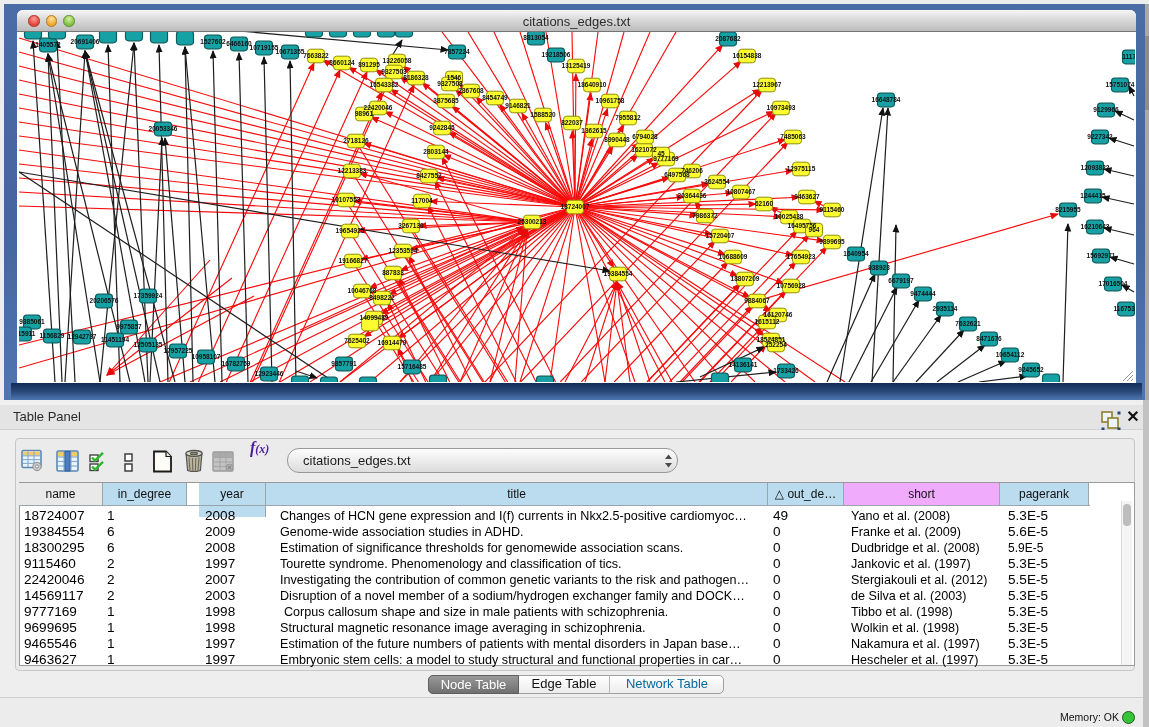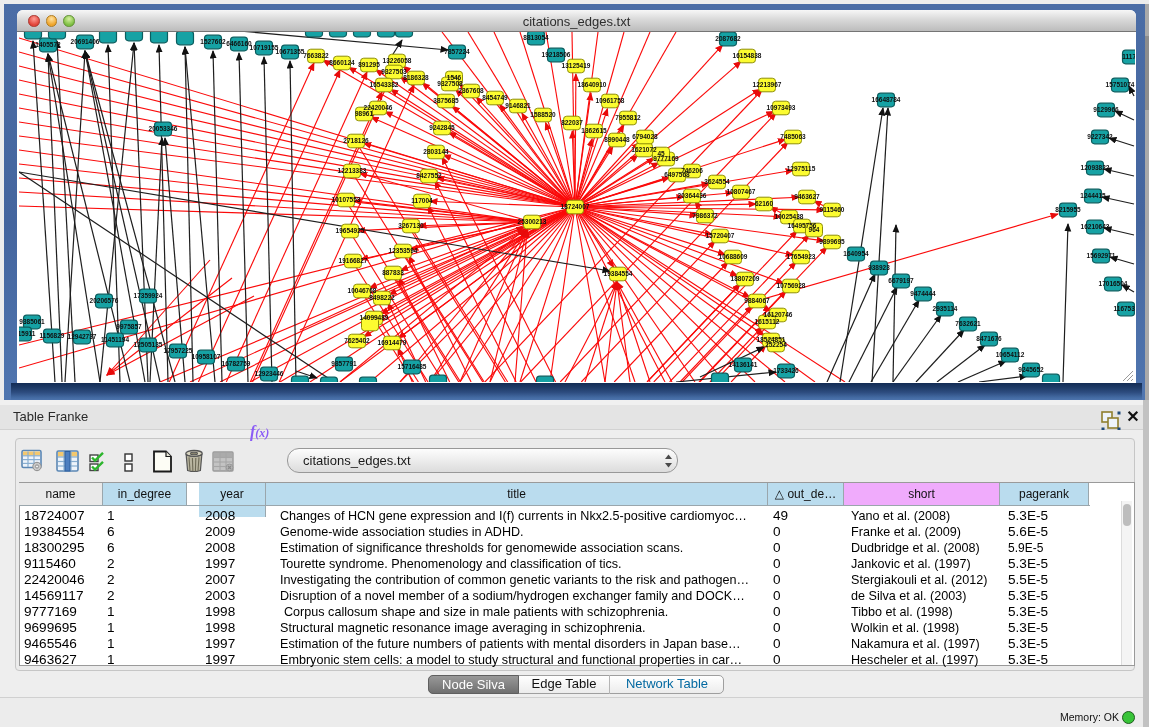--- a/index.html
+++ b/index.html
@@ -517,21 +517,21 @@
         <line x1="1127" y1="381" x2="1133" y2="375"></line>
         <line x1="1131" y1="381" x2="1133" y2="379"></line>
       </g>
     </svg>
   </div>
 <div class="abs" style="left:1145px;top:4px;width:4px;height:396px;background:#a9a9a9"></div>
 <div class="abs" style="left:1145px;top:36px;width:4px;height:74px;background:#8d8d8d"></div>
 <div class="abs" style="left:568px;top:400px;width:11px;height:4px;background:#cfcfcf;border:1px solid #aaa;border-radius:2px;box-sizing:border-box"></div>
 <div class="abs" style="left:0;top:400px;width:1149px;height:5px;background:#f0f0f0"></div>
 <div class="abs" style="left:0;top:405px;width:1149px;height:24px;background:#e4e4e4;border-bottom:1px solid #d2d2d2"></div>
-<div class="abs" style="left:13px;top:405px;height:24px;font-size:13px;line-height:24px;color:#2a2a2a">Table Franke</div>
+<div class="abs" style="left:13px;top:405px;height:24px;font-size:13px;line-height:24px;color:#2a2a2a">Table Panel</div>
 <div class="abs" style="left:1099px;top:410px"><svg width="24" height="22" viewBox="0 0 24 22">
       <rect x="3" y="2" width="10" height="10" fill="#eef4fb" stroke="#8f7f2e" stroke-width="1.6"></rect>
       <rect x="9" y="8" width="10" height="10" fill="#eef4fb" stroke="#8f7f2e" stroke-width="1.6"></rect>
       <rect x="18.5" y="1.5" width="3" height="3" fill="#1d4878"></rect>
       <rect x="2.5" y="17.5" width="3" height="3" fill="#1d4878"></rect>
       <rect x="18.5" y="17.5" width="3" height="3" fill="#1d4878"></rect>
     </svg></div>
 <div class="abs" style="left:1124px;top:405px;width:18px;height:24px;font-size:16px;line-height:24px;font-weight:bold;color:#111;text-align:center">✕</div>
 <div class="abs" style="left:0;top:430px;width:1149px;height:267px;background:#eeeeee"></div>
 <div class="abs" style="left:15px;top:438px;width:1120px;height:233px;background:#ebebeb;border:1px solid #c6c6c6;border-radius:4px;box-sizing:border-box"></div>
@@ -591,21 +591,21 @@
       <g stroke="#a6a6a6" stroke-width="1.1">
         <line x1="2" y1="6.5" x2="20" y2="6.5"></line>
         <line x1="2" y1="11" x2="20" y2="11"></line>
         <line x1="2" y1="15.5" x2="20" y2="15.5"></line>
         <line x1="8" y1="2" x2="8" y2="20"></line>
         <line x1="14" y1="2" x2="14" y2="20"></line>
       </g>
       <circle cx="17.5" cy="16.5" r="3.4" fill="#b3b3b3" stroke="#999"></circle>
       <path d="M16 15 l3 3 M19 15 l-3 3" stroke="#8a8a8a" stroke-width="1.2"></path>
     </svg></div>
-<div class="abs" style="left:250px;top:423px;font-size:16px;font-style:italic;font-weight:bold;color:#8b5cf6;font-family:'Liberation Serif',serif">f<span style="font-size:12px">(x)</span></div>
+<div class="abs" style="left:250px;top:439px;font-size:16px;font-style:italic;font-weight:bold;color:#4c1d95;font-family:'Liberation Serif',serif">f<span style="font-size:12px">(x)</span></div>
 <div class="abs" style="left:287px;top:448px;width:391px;height:25px;border-radius:12px;background:linear-gradient(180deg,#fdfdfd,#e9e9e9 60%,#dcdcdc);border:1px solid #989898;box-sizing:border-box"></div>
 <div class="abs" style="left:303px;top:448px;height:25px;font-size:13px;line-height:25px;color:#1a1a1a">citations_edges.txt</div>
 <svg class="abs" style="left:664px;top:454px" width="9" height="14" viewBox="0 0 9 14">
     <path d="M4.5 0.5 L8 5 H1 Z" fill="#4a4a4a"></path>
     <path d="M4.5 13.5 L8 9 H1 Z" fill="#4a4a4a"></path>
   </svg>
 <div style="position:absolute;left:19px;top:482px;width:1116px;height:184px;background:#fff;border:1px solid #9a9a9a;box-sizing:border-box"></div>
 <div style="position:absolute;left:19px;top:483px;width:84px;height:22px;background:#e9e9e9;border-right:1px solid #9aa6ac;box-sizing:border-box;font-size:12px;color:#111;text-align:center;line-height:22px;overflow:hidden">name</div>
 <div style="position:absolute;left:103px;top:483px;width:84px;height:22px;background:#badcee;border-right:1px solid #9aa6ac;box-sizing:border-box;font-size:12px;color:#111;text-align:center;line-height:22px;overflow:hidden">in_degree</div>
 <div style="position:absolute;left:199px;top:483px;width:67px;height:34px;background:#badcee;border-right:1px solid #9aa6ac;box-sizing:border-box;font-size:12px;color:#111;text-align:center;line-height:22px;overflow:hidden">year</div>
@@ -681,18 +681,18 @@
 <div style="position:absolute;left:24px;top:652px;width:84px;height:16px;font-size:13.6px;line-height:16px;white-space:nowrap">9463627</div>
 <div style="position:absolute;left:107px;top:652px;width:60px;height:16px;font-size:13.6px;line-height:16px">1</div>
 <div style="position:absolute;left:205px;top:652px;width:60px;height:16px;font-size:13.6px;line-height:16px">1997</div>
 <div style="position:absolute;left:280px;top:652px;width:486px;height:16px;font-size:12.6px;line-height:16px;white-space:nowrap;overflow:hidden">Embryonic stem cells: a model to study structural and functional properties in car…</div>
 <div style="position:absolute;left:773px;top:652px;width:60px;height:16px;font-size:13.6px;line-height:16px">0</div>
 <div style="position:absolute;left:851px;top:652px;width:148px;height:16px;font-size:12.6px;line-height:16px;white-space:nowrap">Hescheler et al. (1997)</div>
 <div style="position:absolute;left:1008px;top:652px;width:78px;height:16px;font-size:13.6px;line-height:16px">5.3E-5</div>
 <div style="position:absolute;left:1121px;top:501px;width:11px;height:164px;background:#f4f4f4;border-left:1px solid #dcdcdc;box-sizing:border-box"></div>
 <div style="position:absolute;left:1122.5px;top:504px;width:8px;height:22px;background:#bdbdbd;border-radius:4px"></div>
 <div class="abs" style="left:428px;top:675px;width:296px;height:19px;background:linear-gradient(180deg,#ffffff,#ececec);border:1px solid #9f9f9f;border-radius:5px;box-sizing:border-box"></div>
-<div class="abs" style="left:428px;top:675px;width:91px;height:19px;background:linear-gradient(180deg,#999999,#6f6f6f);border:1px solid #5f5f5f;border-radius:5px 0 0 5px;box-sizing:border-box;color:#fff;font-size:13px;line-height:18px;text-align:center">Node Silva</div>
+<div class="abs" style="left:428px;top:675px;width:91px;height:19px;background:linear-gradient(180deg,#999999,#6f6f6f);border:1px solid #5f5f5f;border-radius:5px 0 0 5px;box-sizing:border-box;color:#fff;font-size:13px;line-height:18px;text-align:center">Node Table</div>
 <div class="abs" style="left:519px;top:675px;width:91px;height:19px;border-right:1px solid #b5b5b5;box-sizing:border-box;color:#111;font-size:13px;line-height:18px;text-align:center">Edge Table</div>
 <div class="abs" style="left:610px;top:675px;width:114px;height:19px;color:#0369a1;font-size:13px;line-height:18px;text-align:center">Network Table</div>
 <div class="abs" style="left:0;top:697px;width:1149px;height:30px;background:#ececec;border-top:1px solid #d0d0d0"></div>
 <div class="abs" style="left:1060px;top:705px;width:62px;font-size:10.5px;line-height:24px;color:#111">Memory: OK</div>
 <div class="abs" style="left:1122px;top:711px;width:11px;height:11px;border-radius:50%;background:#38c438;border:1.5px solid #1e5c1e"></div>
 <div class="abs" style="left:1143px;top:400px;width:6px;height:327px;background:#c2c2c2"></div>
 </body></html>

